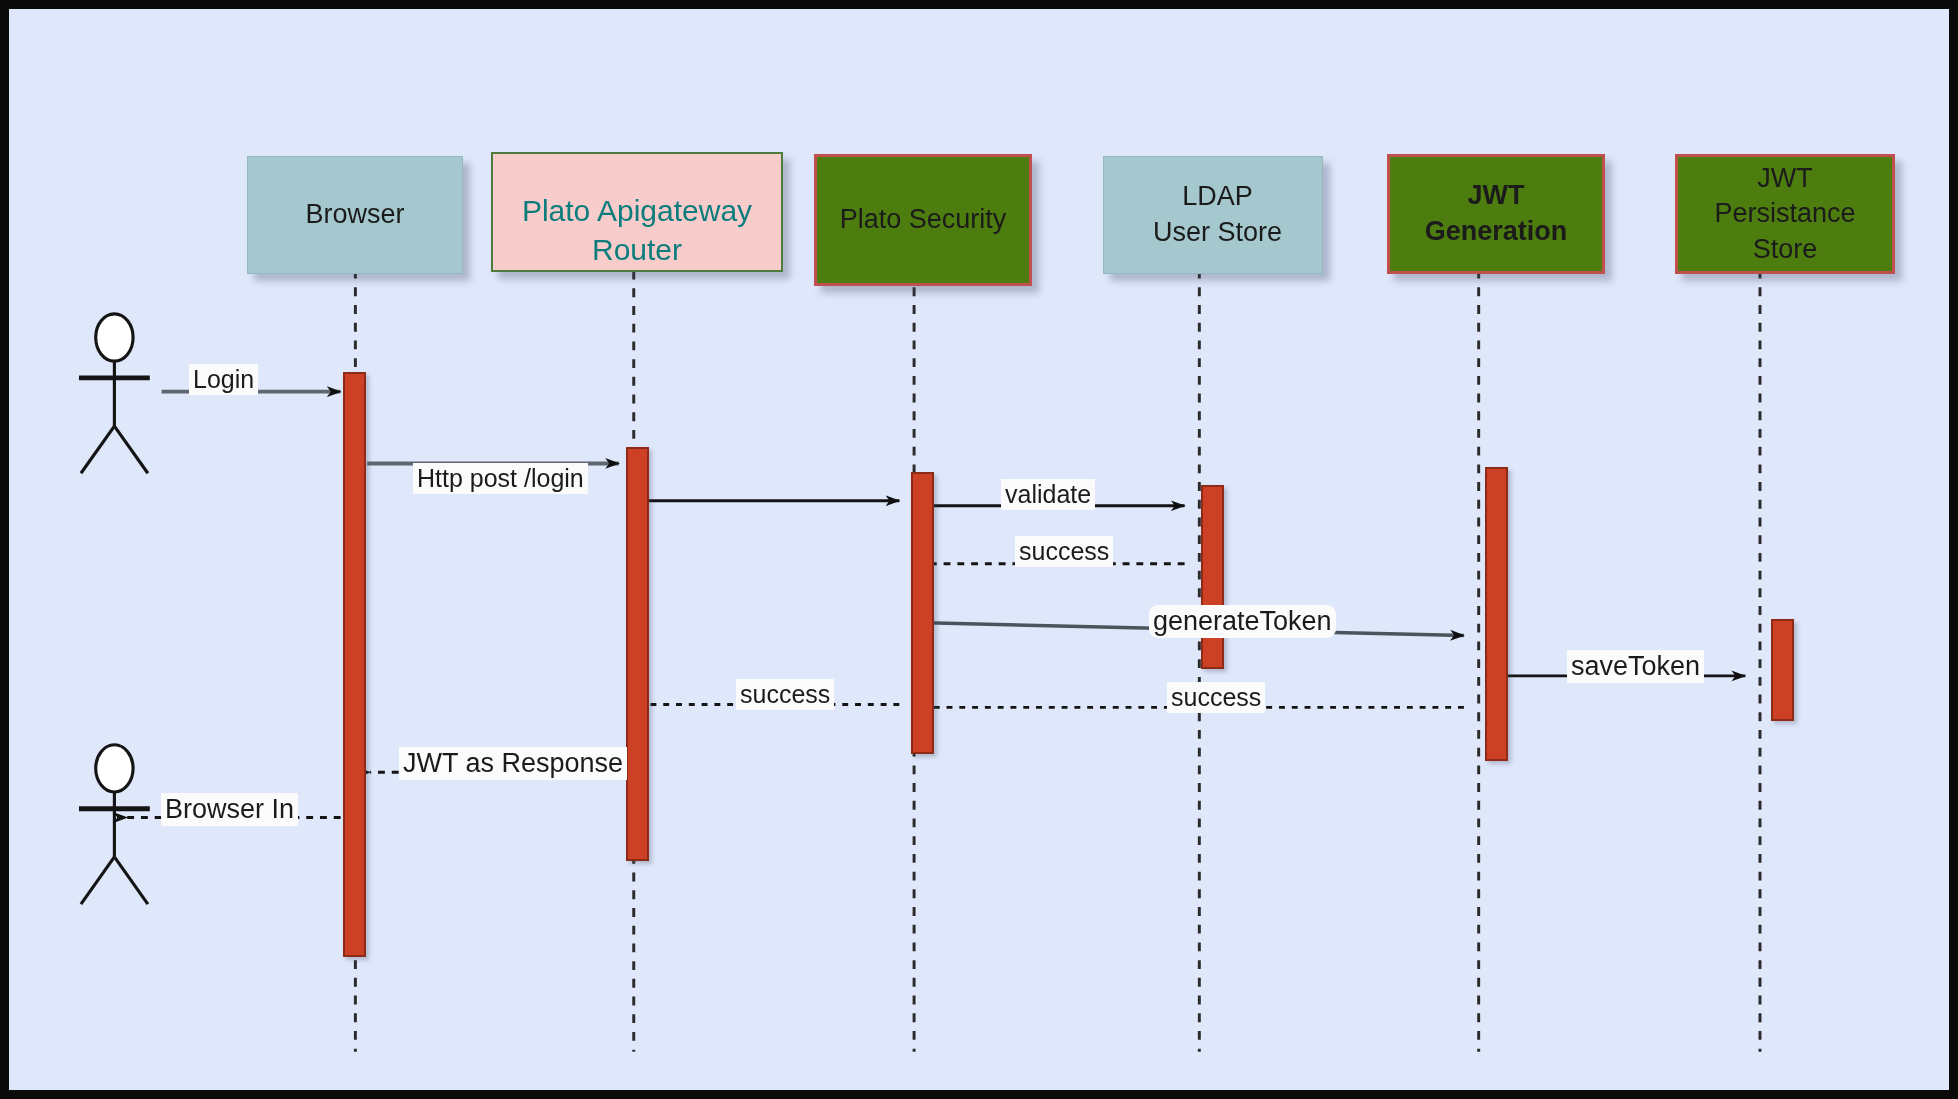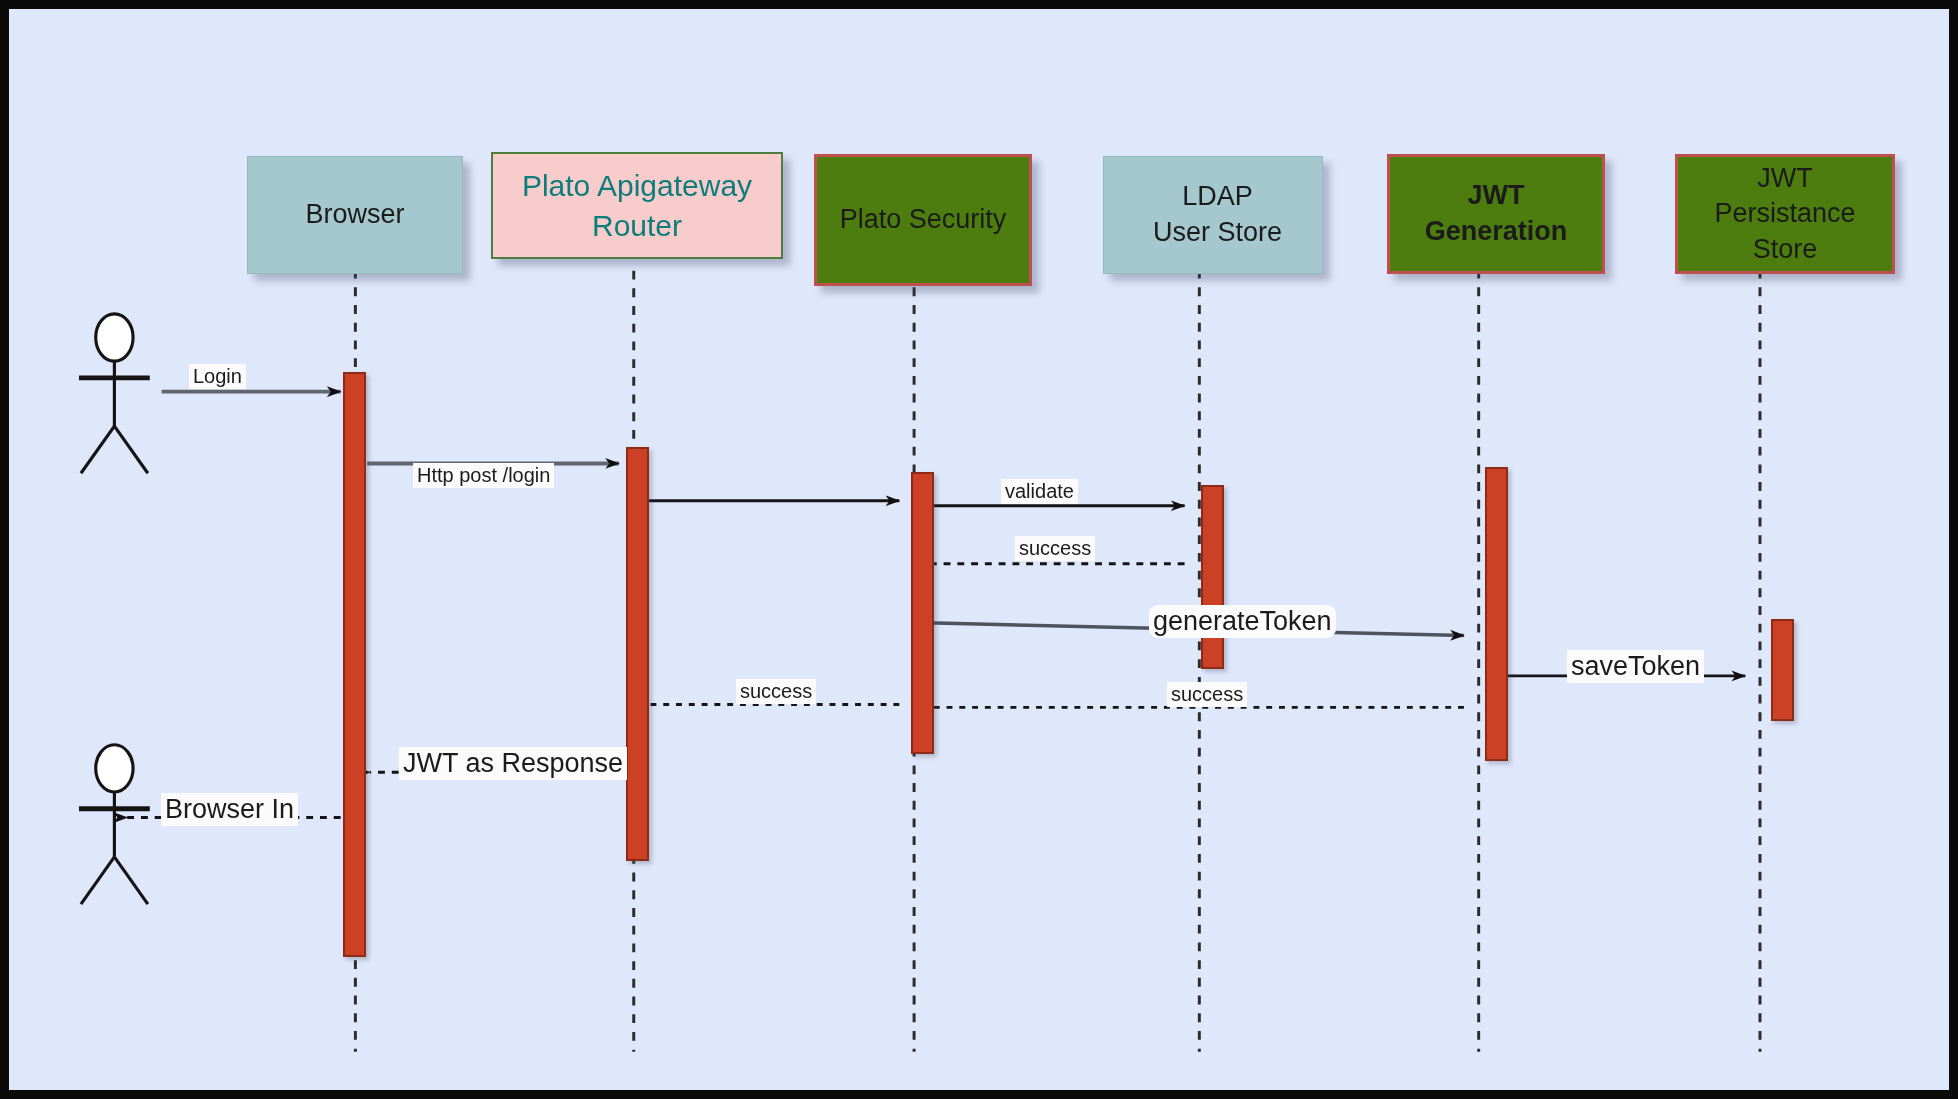--- a/index.html
+++ b/index.html
@@ -66,21 +66,21 @@
     border: 2px solid #8e2b17;
     box-sizing: border-box;
     box-shadow: 3px 3px 4px rgba(60,70,95,0.28);
     z-index: 5;
   }
   
   .msg-label {
     position: absolute;
     background: #fbfbfb;
     color: #1b1b1b;
-    font-size: 20px;
+    font-size: 25px;
     line-height: 1.15;
     padding: 1px 4px;
     white-space: nowrap;
     z-index: 7;
   }
   .msg-label.big { font-size: 27px; }
 </style>
 </head>
 <body>
 
@@ -147,21 +147,21 @@
       <line x1="613" y1="776" x2="360" y2="776" stroke="#141414" stroke-width="3" stroke-dasharray="7,7" marker-end="url(#arrowSolidL)"></line>
 
       <line x1="330" y1="822" x2="113" y2="822" stroke="#141414" stroke-width="3" stroke-dasharray="7,7" marker-end="url(#arrowSolidL)"></line>
     </g>
   </svg>
 
   <div class="participant p-teal" style="left:238px; top:147px; width:216px; height:118px;">
     <span class="plabel">Browser</span>
   </div>
 
-  <div class="participant p-pink-green" style="left:482px; top:143px; width:292px; height:107px;">
+  <div class="participant p-pink-green" style="left:482px; top:143px; width:292px; height:120px;align-items:flex-end;">
     <span class="plabel">Plato Apigateway<br>Router</span>
   </div>
 
   <div class="participant p-pink" style="left:805px; top:145px; width:218px; height:132px;">
     <span class="plabel">Plato Security</span>
   </div>
 
   <div class="participant p-teal" style="left:1094px; top:147px; width:220px; height:118px;padding-left:9px;">
     <span class="plabel">LDAP<br>User Store</span>
   </div>

